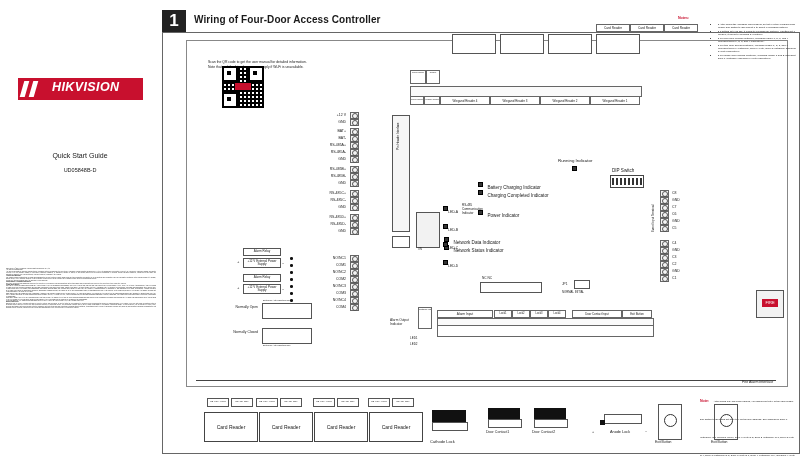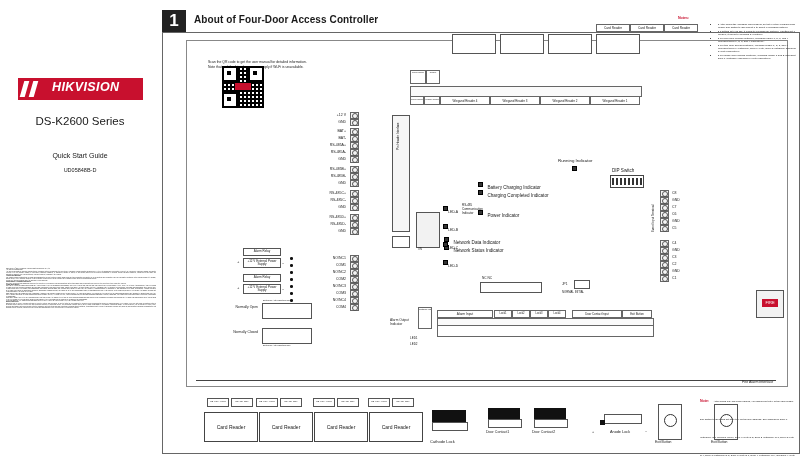--- a/index.html
+++ b/index.html
@@ -68,21 +68,20 @@
 </head>
 <body>
 
 <div class="abs" id="cover">
   <div class="abs" id="logo-bar"></div>
   <div class="abs" id="logo-slashes">
     <i style="left:0"></i>
       <i style="left:9px"></i>
   </div>
   <div class="abs" id="logo-text">HIKVISION</div>
-  <div class="abs" id="prod-1">DS-K2600 Series</div>
   <div class="abs" id="prod-3">Quick Start Guide</div>
   <div class="abs" id="prod-4">UD05848B-D</div>
 
   <div class="abs" id="legal">
     <div>COPYRIGHT ©2019 Hangzhou Hikvision Digital Technology Co., Ltd.</div>
     <div>ALL RIGHTS RESERVED.</div>
     <div>Any and all information, including, among others, wordings, pictures, graphs and the properties of Hangzhou Hikvision Digital Technology Co., Ltd. or its subsidiaries (hereinafter referred to be "Hikvision"). This user manual (hereinafter referred to be "the Manual") cannot be reproduced, changed, translated, or distributed, partially or wholly, by any means, without the prior written permission of Hikvision. Unless otherwise stipulated, Hikvision does not make any warranties, guarantees or representations, express or implied, regarding to the Manual.</div>
     <div class="hd">About this Manual</div>
     <div>The Manual includes instructions for using and managing the product. Pictures, charts, images and all other information hereinafter are for description and explanation only. The information contained in the Manual is subject to change, without notice, due to firmware updates or other reasons. Please find the latest version in the company website (http://overseas.hikvision.com).</div>
     <div>Please use this user manual under the guidance of professionals.</div>
@@ -92,21 +91,21 @@
     <div>TO THE MAXIMUM EXTENT PERMITTED BY APPLICABLE LAW, THE PRODUCT DESCRIBED, WITH ITS HARDWARE, SOFTWARE AND FIRMWARE, IS PROVIDED "AS IS", WITH ALL FAULTS AND ERRORS, AND HIKVISION MAKES NO WARRANTIES, EXPRESS OR IMPLIED, INCLUDING WITHOUT LIMITATION, MERCHANTABILITY, SATISFACTORY QUALITY, FITNESS FOR A PARTICULAR PURPOSE, AND NON-INFRINGEMENT OF THIRD PARTY. IN NO EVENT WILL HIKVISION, ITS DIRECTORS, OFFICERS, EMPLOYEES, OR AGENTS BE LIABLE TO YOU FOR ANY SPECIAL, CONSEQUENTIAL, INCIDENTAL, OR INDIRECT DAMAGES, INCLUDING, AMONG OTHERS, DAMAGES FOR LOSS OF BUSINESS PROFITS, BUSINESS INTERRUPTION, OR LOSS OF DATA OR DOCUMENTATION, IN CONNECTION WITH THE USE OF THIS PRODUCT, EVEN IF HIKVISION HAS BEEN ADVISED OF THE POSSIBILITY OF SUCH DAMAGES.</div>
     <div>REGARDING TO THE PRODUCT WITH INTERNET ACCESS, THE USE OF PRODUCT SHALL BE WHOLLY AT YOUR OWN RISKS. HIKVISION SHALL NOT TAKE ANY RESPONSIBILITIES FOR ABNORMAL OPERATION, PRIVACY LEAKAGE OR OTHER DAMAGES RESULTING FROM CYBER ATTACK, HACKER ATTACK, VIRUS INSPECTION, OR OTHER INTERNET SECURITY RISKS; HOWEVER, HIKVISION WILL PROVIDE TIMELY TECHNICAL SUPPORT IF REQUIRED.</div>
     <div>SURVEILLANCE LAWS VARY BY JURISDICTION. PLEASE CHECK ALL RELEVANT LAWS IN YOUR JURISDICTION BEFORE USING THIS PRODUCT IN ORDER TO ENSURE THAT YOUR USE CONFORMS THE APPLICABLE LAW. HIKVISION SHALL NOT BE LIABLE IN THE EVENT THAT THIS PRODUCT IS USED WITH ILLEGITIMATE PURPOSES.</div>
     <div>IN THE EVENT OF ANY CONFLICTS BETWEEN THIS MANUAL AND THE APPLICABLE LAW, THE LATTER PREVAILS.</div>
     <div class="hd">Data Protection</div>
     <div>During the use of device, personal data will be collected, stored and processed. To protect data, the development of Hikvision devices incorporates privacy by design principles. For example, for device with facial recognition features, biometrics data is stored in your device with encryption method; for fingerprint device, only fingerprint template will be saved, which is impossible to reconstruct a fingerprint image. As data controller, you are advised to collect, store, process and transfer data in accordance with the applicable data protection laws and regulations, including without limitation, conducting security reviews to safeguard personal data, such as, implementing reasonable administrative and physical security controls, conduct periodic reviews and assessments of the effectiveness of your security controls.</div>
   </div>
 </div>
 
 <div class="abs" id="badge">1</div>
-<div class="abs" id="dtitle">About of Four-Door Access Controller</div>
+<div class="abs" id="dtitle">Wiring of Four-Door Access Controller</div>
 
 <div class="abs frame" id="outer"></div>
 <div class="abs frame" id="board"></div>
 
 <div class="abs lbl" style="left:208px;top:60px;font-size:3.4px;">Scan the QR code to get the user manual for detailed information.</div>
 <div class="abs lbl" style="left:208px;top:65px;font-size:3.4px;">Note that mobile data charges may apply if Wi-Fi is unavailable.</div>
 <div class="abs" id="qr">
   <div class="qr-eye" style="left:0;top:0"></div>
   <div class="qr-eye" style="right:0;top:0"></div>
   <div class="qr-eye" style="left:0;bottom:0"></div>

